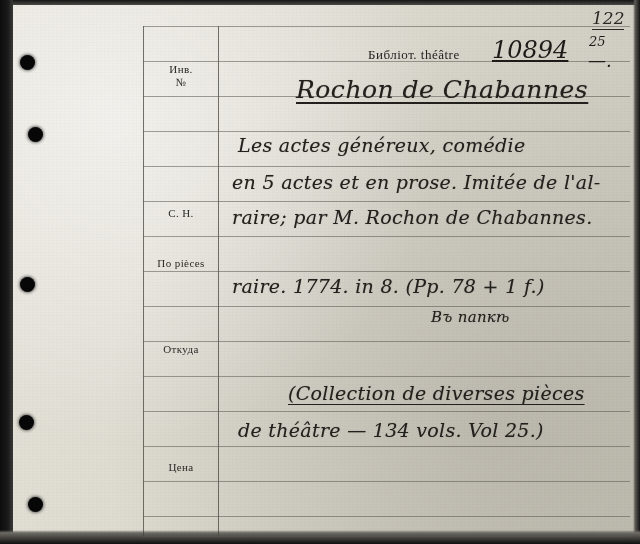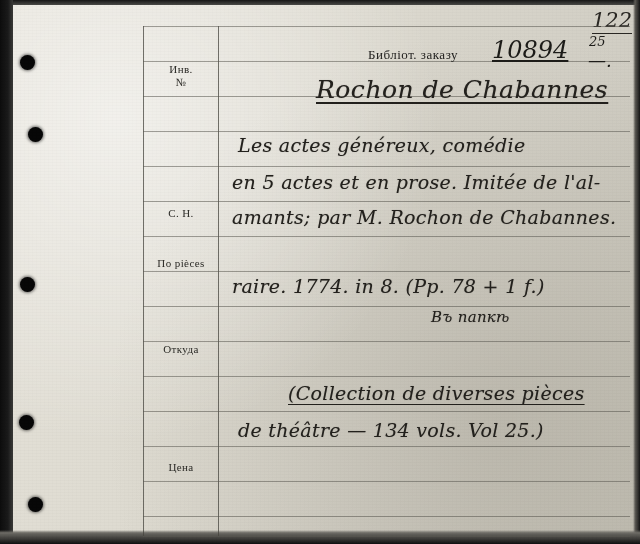--- a/index.html
+++ b/index.html
@@ -114,21 +114,21 @@
     position: absolute;
     font-family: "DejaVu Serif", serif;
     font-style: italic;
     font-size: 13px;
     color: #1d1c19;
   }
   .page-no {
     position: absolute;
     font-family: "DejaVu Serif", serif;
     font-style: italic;
-    font-size: 21px;
+    font-size: 17px;
     color: #2a2824;
   }
   .page-no .strike {
     display: inline-block;
     border-bottom: 1px solid #2a2824;
     padding-bottom: 1px;
   }
   
   .grain {
     position: absolute; inset: 0;
@@ -189,30 +189,30 @@
   <div class="col-label" style="top:257px;">
     <div>По pièces</div>
   </div>
   <div class="col-label" style="top:343px;">
     <div>Откуда</div>
   </div>
   <div class="col-label" style="top:461px;text-align:center;">
     <div>Цена</div>
   </div>
 
-  <div class="printed" style="left:368px; top:47px;">Библiот. заказу</div>
+  <div class="printed" style="left:368px; top:47px;">Библiот. théâtre</div>
   <div class="stamp-num" style="left:492px; top:36px;text-decoration:underline;">10894</div>
   <div class="stamp-sup" style="left:589px; top:34px;">25</div>
   <div class="stamp-sup" style="left:588px; top:50px; font-size:18px;">—.</div>
 
-  <div class="hand big under" style="left:296px; top:75px;margin-left:20px;">Rochon de Chabannes</div>
+  <div class="hand big under" style="left:296px; top:75px;">Rochon de Chabannes</div>
 
   <div class="hand body" style="left:238px; top:134px;">Les actes généreux, comédie</div>
   <div class="hand body" style="left:232px; top:171px;">en 5 actes et en prose. Imitée de l'al-</div>
-  <div class="hand body" style="left:232px; top:206px;">amants; par M. Rochon de Chabannes.</div>
+  <div class="hand body" style="left:232px; top:206px;">raire; par M. Rochon de Chabannes.</div>
 
   <div class="hand body" style="left:232px; top:275px;">raire. 1774. in 8.   (Pp. 78 + 1 f.)</div>
 
   <div class="hand small" style="left:398px; top:308px;margin-left:33px;">Въ папкѣ</div>
 
   <div class="hand body under" style="left:288px; top:382px;text-align:center;">(Collection de diverses pièces</div>
   <div class="hand body" style="left:238px; top:419px;">de théâtre — 134 vols. Vol 25.)</div>
 
   <div class="grain"></div>
 </div>

